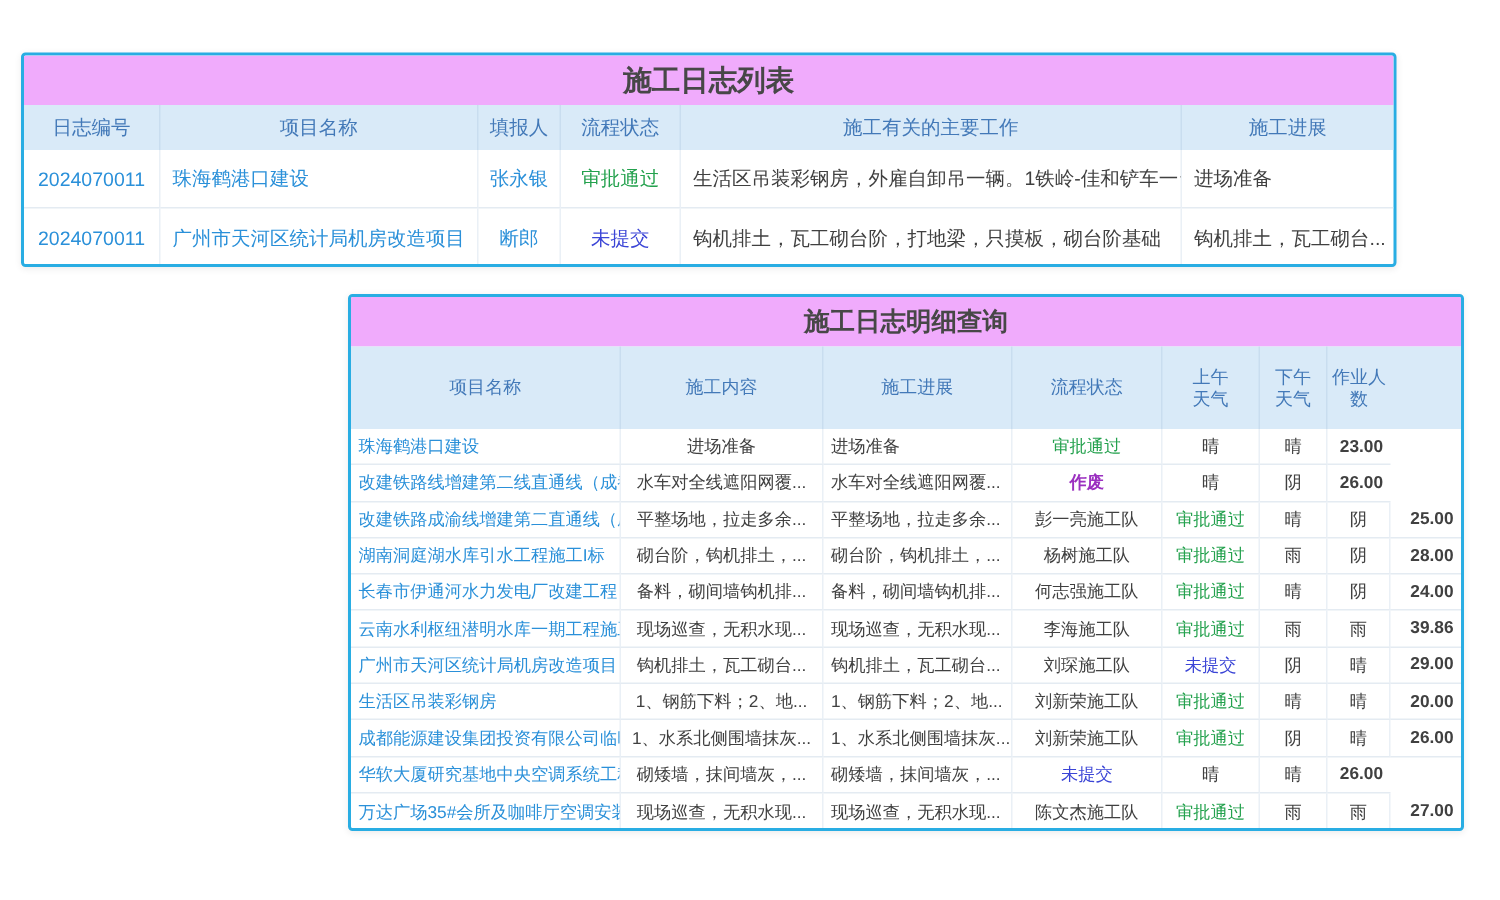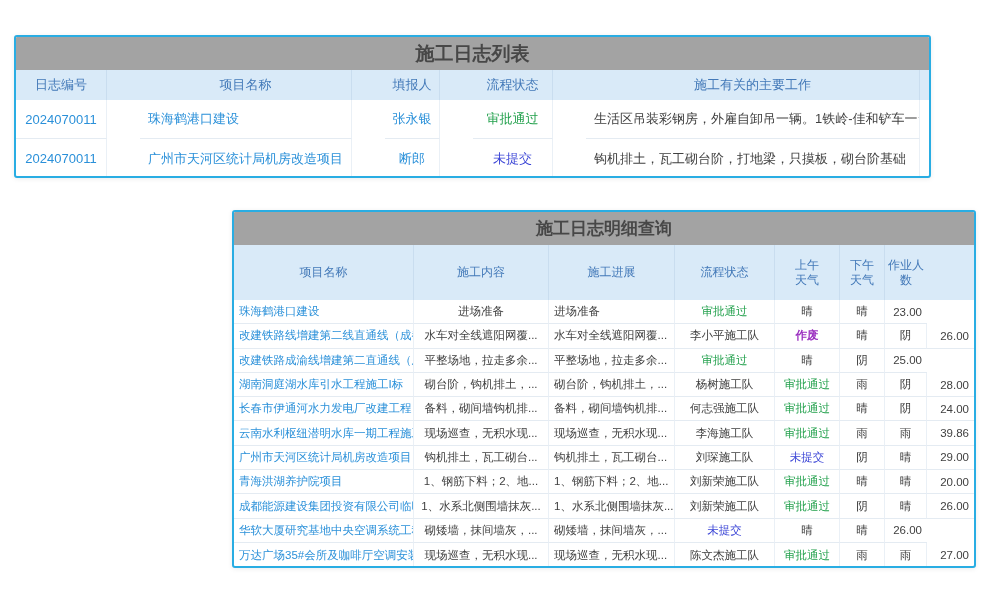--- a/index.html
+++ b/index.html
@@ -5,29 +5,29 @@
   * { margin:0; padding:0; box-sizing:border-box; }
   html,body { width:1000px; height:600px; background:#ffffff;
     font-family:"Liberation Sans","DejaVu Sans",sans-serif; }
   .panel {
     position:absolute; background:#fff;
     border:2px solid var(--accent); border-radius:3px;
     box-shadow:0 1px 5px rgba(0,0,0,0.08);
     overflow:hidden;
   }
   #list-panel { left:14px; top:35px; width:917px; height:143px; }
-  #detail-panel { left:232px; top:210px; width:744px; height:358px; }
+  #detail-panel { left:232px; top:196px; width:744px; height:358px; }
   .panel-title {
     display:flex; align-items:center; justify-content:center;
-    font-weight:bold; color:#474747; background:#a3a3a3;
+    font-weight:bold; color:#474747; background:#f0abfc;
   }
   #list-panel .panel-title { height:33px; font-size:19px; }
   #detail-panel .panel-title { height:33px; font-size:17px; }
   .grid { display:grid; width:100%; }
-  #list-panel .grid { grid-template-columns:91px 212px 55px 80px 334px 1fr;gap:33px; }
+  #list-panel .grid { grid-template-columns:91px 212px 55px 80px 334px 1fr; }
   #detail-panel .grid { grid-template-columns:180px 135px 126px 100px 65px 45px 42px 1fr; }
   .thead { background:var(--header-bg); }
   .th {
     display:flex; align-items:center; justify-content:center;
     color:var(--header-text); border-right:1px solid #c9ddef;
     white-space:pre-line; text-align:center;
   }
   .th:last-child { border-right:none; }
   #list-panel .th { height:30px; font-size:13px; }
   #detail-panel .th { height:55px; font-size:12px; line-height:15px; }
@@ -35,21 +35,21 @@
     display:flex; align-items:center; overflow:hidden; white-space:nowrap;
     border-bottom:1px solid var(--row-line); border-right:1px solid #eaf0f6;
     padding:0 8px; color:var(--text-dark);
   }
   .td:last-child { border-right:none; }
   #list-panel .td { height:39px; font-size:13px; }
   #detail-panel .td { height:24.3px; font-size:11.5px; padding:0 5px; }
   .tbody .row-last .td { border-bottom:none; }
   .c-center { justify-content:center; }
   .c-left { justify-content:flex-start; }
-  .c-right { justify-content:flex-end; }
+  .c-right { justify-content:flex-end;font-weight:bold; }
   .link { color:var(--link); cursor:pointer; }
   .st-approved { color:var(--approved); }
   .st-unsubmitted { color:var(--unsubmitted); }
   .st-void { color:var(--void);font-weight:bold; }
 </style>
 </head>
 <body>
 
 <div class="panel" id="list-panel">
   <div class="panel-title">施工日志列表</div>
@@ -102,30 +102,30 @@
         <div class="td c-left">进场准备</div>
         <div class="td c-center st-approved">审批通过</div>
         <div class="td c-center">晴</div>
         <div class="td c-center">晴</div>
         <div class="td c-right">23.00</div>
       </div>
       <div class="grid">
         <div class="td c-left link">改建铁路线增建第二线直通线（成都-</div>
         <div class="td c-center">水车对全线遮阳网覆...</div>
         <div class="td c-left">水车对全线遮阳网覆...</div>
-        <div class="td c-center">李小平施工队</div>
         <div class="td c-center st-void">作废</div>
         <div class="td c-center">晴</div>
         <div class="td c-center">阴</div>
         <div class="td c-right">26.00</div>
       </div>
       <div class="grid">
         <div class="td c-left link">改建铁路成渝线增建第二直通线（成渝</div>
         <div class="td c-center">平整场地，拉走多余...</div>
         <div class="td c-left">平整场地，拉走多余...</div>
+        <div class="td c-center">彭一亮施工队</div>
         <div class="td c-center st-approved">审批通过</div>
         <div class="td c-center">晴</div>
         <div class="td c-center">阴</div>
         <div class="td c-right">25.00</div>
       </div>
       <div class="grid">
         <div class="td c-left link">湖南洞庭湖水库引水工程施工I标</div>
         <div class="td c-center">砌台阶，钩机排土，...</div>
         <div class="td c-left">砌台阶，钩机排土，...</div>
         <div class="td c-center">杨树施工队</div>
@@ -158,21 +158,21 @@
         <div class="td c-left link">广州市天河区统计局机房改造项目</div>
         <div class="td c-center">钩机排土，瓦工砌台...</div>
         <div class="td c-left">钩机排土，瓦工砌台...</div>
         <div class="td c-center">刘琛施工队</div>
         <div class="td c-center st-unsubmitted">未提交</div>
         <div class="td c-center">阴</div>
         <div class="td c-center">晴</div>
         <div class="td c-right">29.00</div>
       </div>
       <div class="grid">
-        <div class="td c-left link">青海洪湖养护院项目</div>
+        <div class="td c-left link">生活区吊装彩钢房</div>
         <div class="td c-center">1、钢筋下料；2、地...</div>
         <div class="td c-left">1、钢筋下料；2、地...</div>
         <div class="td c-center">刘新荣施工队</div>
         <div class="td c-center st-approved">审批通过</div>
         <div class="td c-center">晴</div>
         <div class="td c-center">晴</div>
         <div class="td c-right">20.00</div>
       </div>
       <div class="grid">
         <div class="td c-left link">成都能源建设集团投资有限公司临时办</div>

